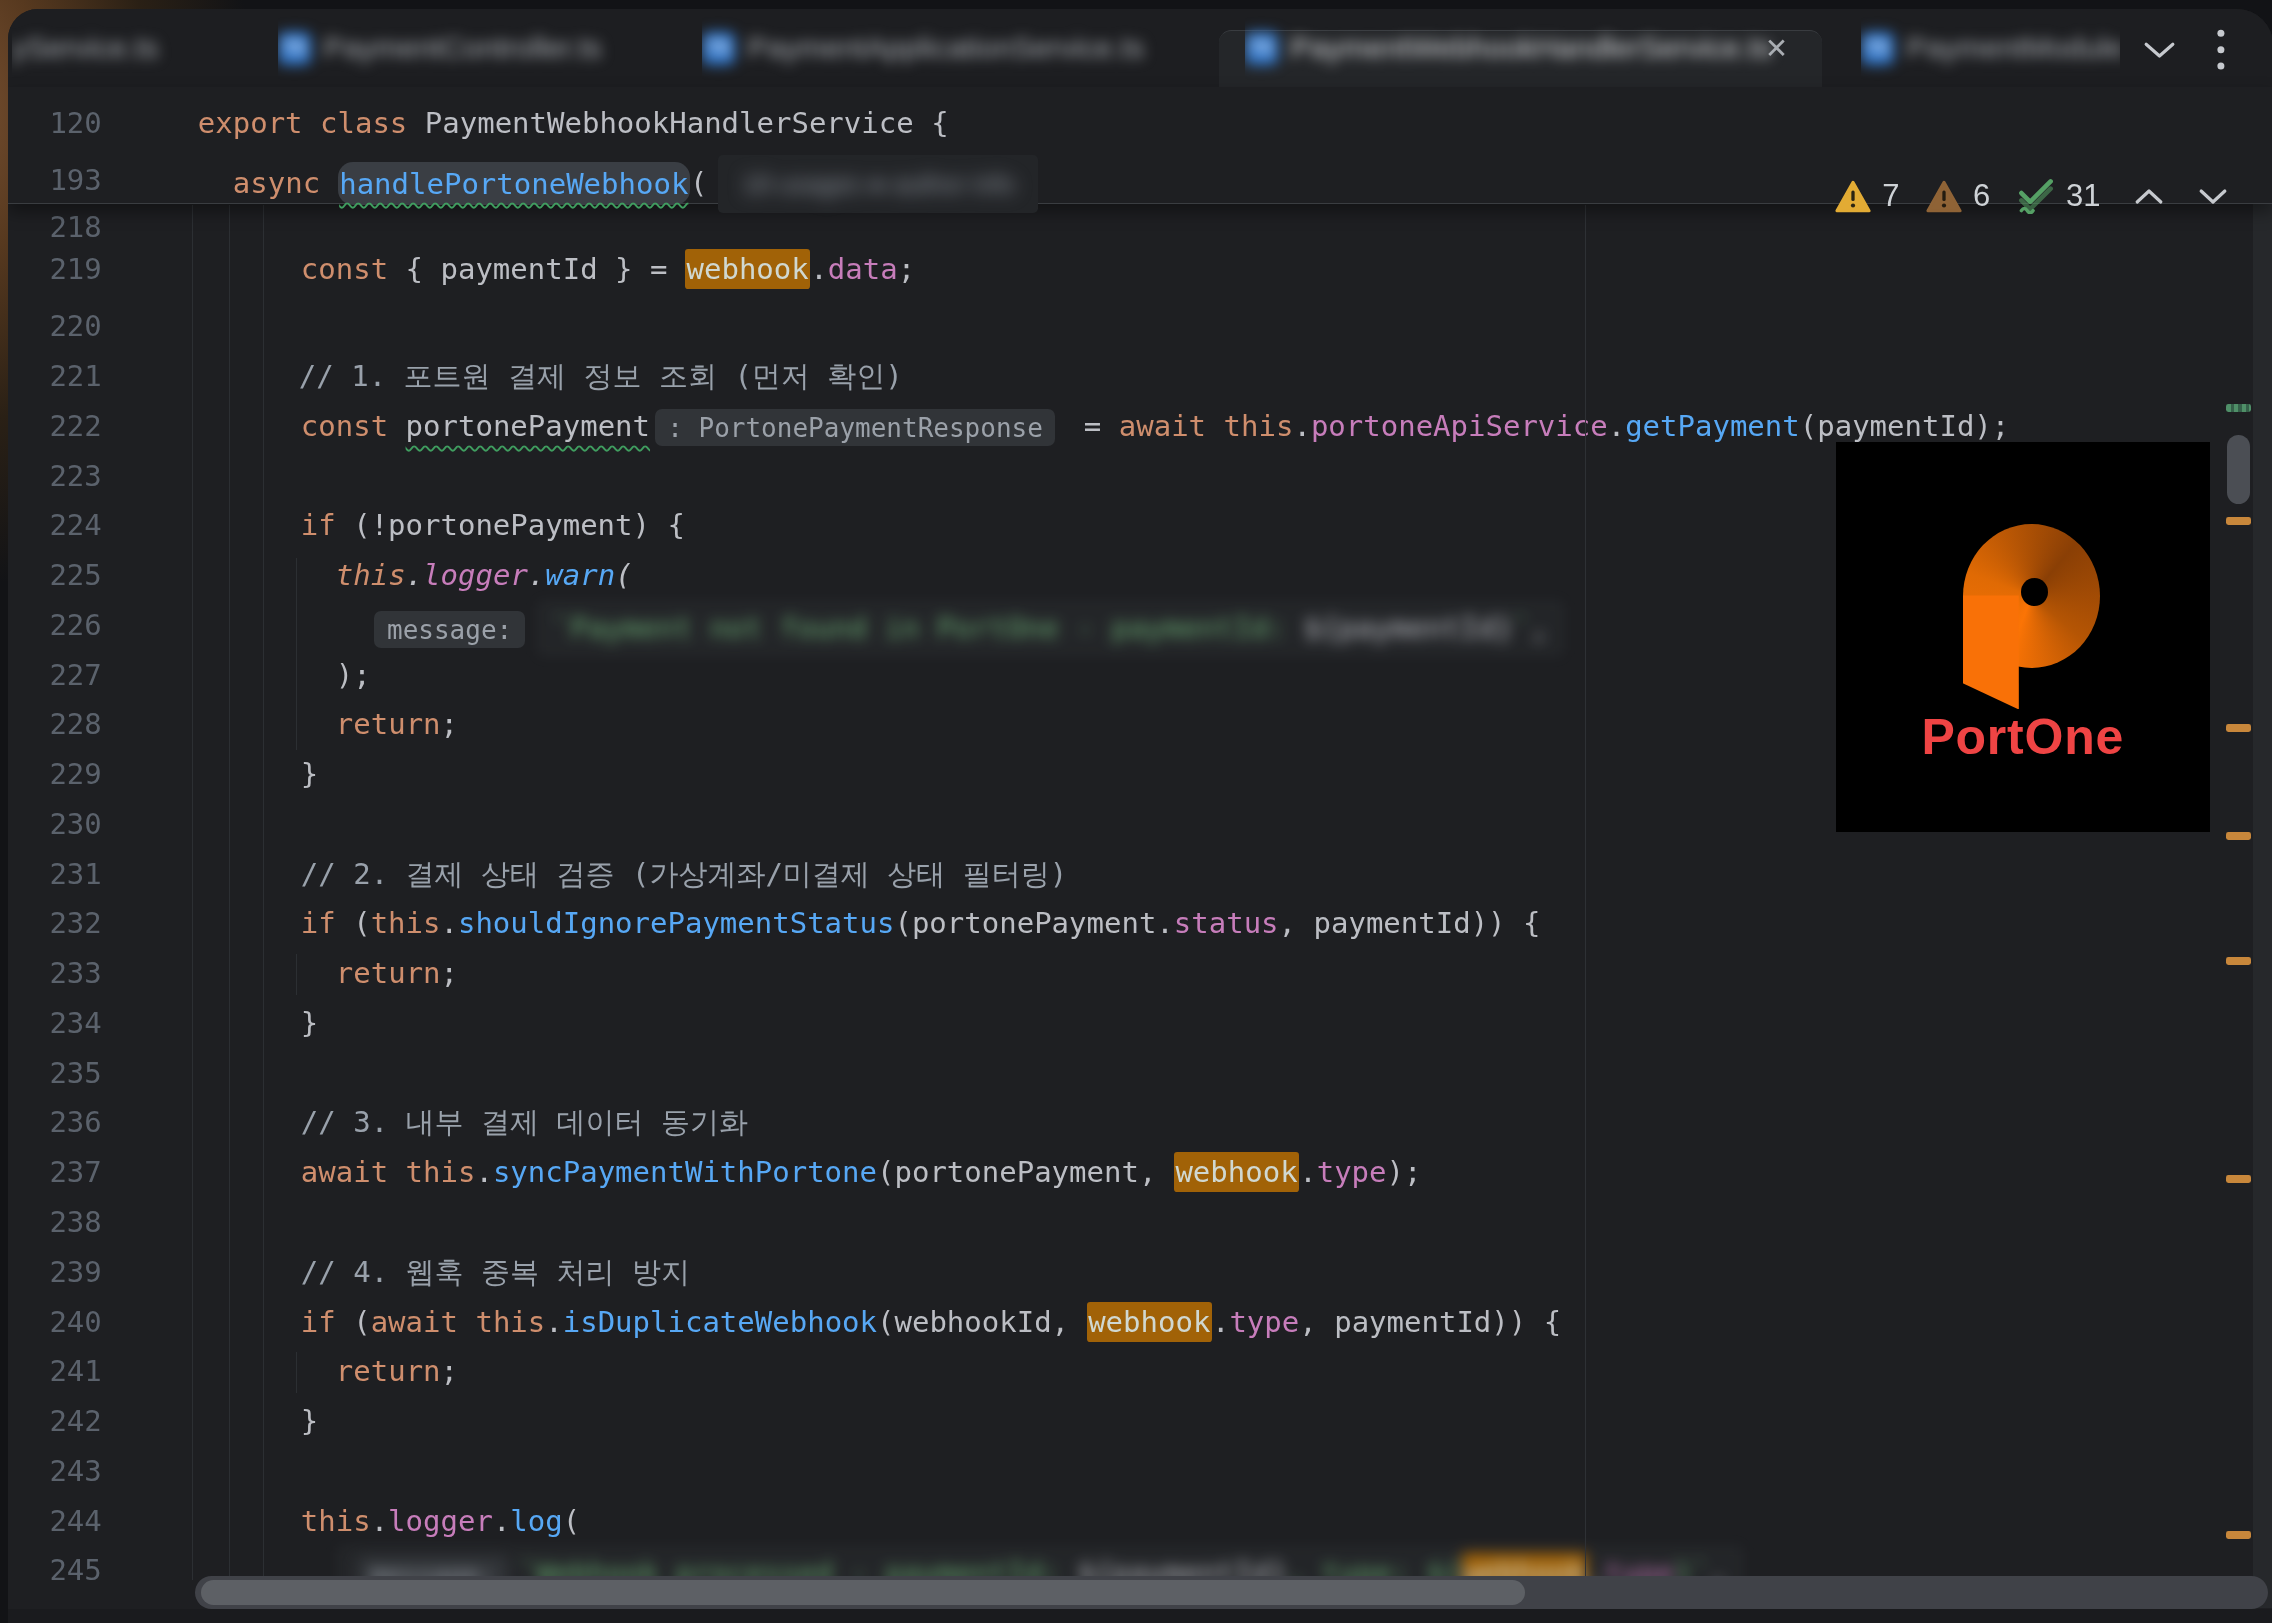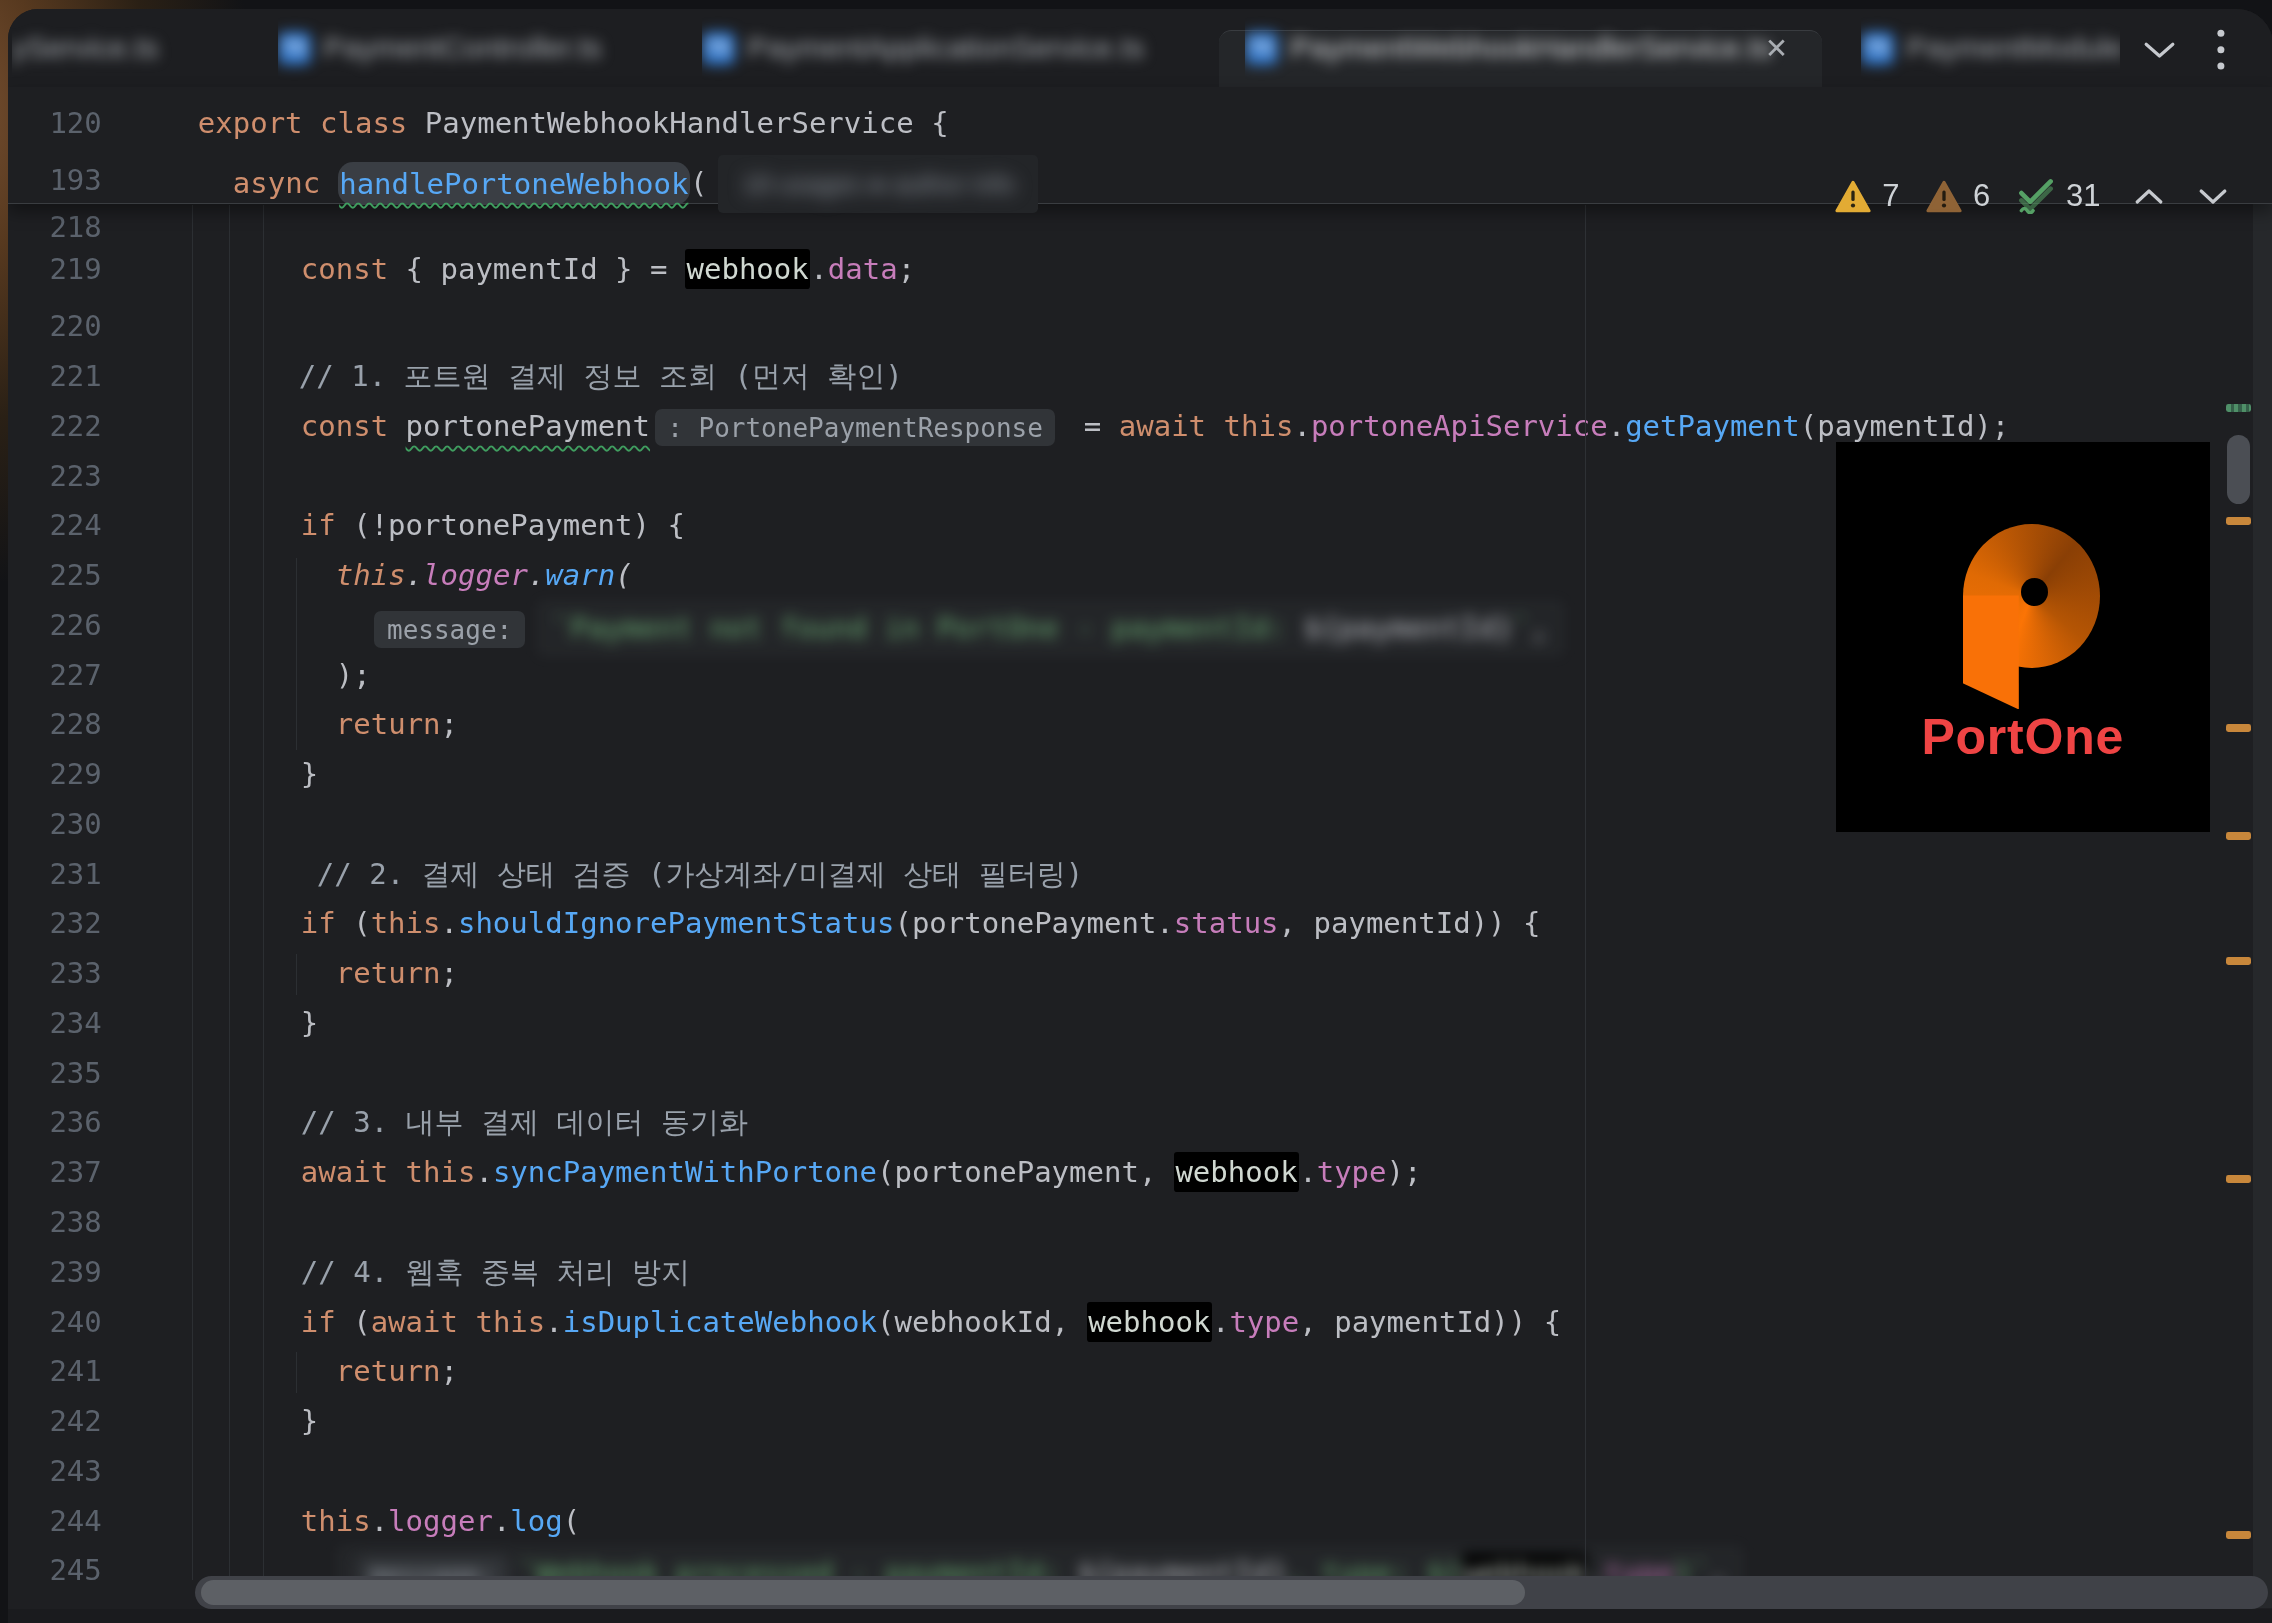--- a/index.html
+++ b/index.html
@@ -25,21 +25,21 @@
   
   .sticky{position:absolute;left:0;top:78px;right:0;height:116px;background:#1e1f22;
           border-bottom:1.6px solid #3a3d41;box-shadow:0 7.8px 15.7px rgba(0,0,0,.38);z-index:5;}
   
   .codefont{font-family:"DejaVu Sans Mono","DejaVu Sans",monospace;font-size:29px;}
   .cline{position:absolute;left:0;right:0;height:50px;line-height:50px;white-space:nowrap;}
   .lnum{position:absolute;left:0;width:94px;text-align:right;color:#5b626c;}
   .lcode{position:absolute;}
   .tk-kw{color:#cf8e6d}.tk-d{color:#bcbec4}.tk-fn{color:#57a8f5}.tk-prop{color:#c77dbb}
   .tk-cm{color:#99a1ab}.tk-str{color:#6aab73}
-  .tk-match{background:#000000;color:#d0d8d1;border-radius:3.1px;padding:3.1px 1.6px;}
+  .tk-match{background:#a16207;color:#d0d8d1;border-radius:3.1px;padding:3.1px 1.6px;}
   .tk-sq{color:#bcbec4;text-decoration:underline wavy #3f9e5f 2.4px;text-underline-offset:8.6px;text-decoration-skip-ink:none;}
   .tk-fnhl{color:#57a8f5;background:#3a3e44;border-radius:15px;padding:4.7px 1.6px;
            text-decoration:underline wavy #3f9e5f 2.4px;text-underline-offset:8.6px;text-decoration-skip-ink:none;}
   .tk-pill{background:#313438;color:#9ba1a9;font-size:26px;border-radius:7px;padding:3.9px 12.5px;margin:0 11px 0 4.7px;}
   .tk-hint{color:#8d939c;font-size:26px;font-family:"Liberation Sans",sans-serif;}
   .blurband{display:inline-block;filter:blur(7px);background:rgba(205,215,225,.035);border-radius:6.3px;padding:3.1px 17px;}
   .hintband{display:inline-block;background:#232528;border-radius:4.7px;padding:3.1px 23.5px;margin-left:11px;}
   .hintband>span{display:inline-block;filter:blur(8.6px);}
   .guide{position:absolute;width:1.6px;background:#2c2f33;}
   .stripe-mark{position:absolute;left:2218px;width:25px;height:7.8px;border-radius:2.4px;}
@@ -229,21 +229,21 @@
         <div class="cline" style="top: 740px;">
           <span class="lnum">229</span>
           <span class="lcode" style="left: 293px; padding-left: 0px;"><span class="tk-d">}</span></span>
         </div>
         <div class="cline" style="top: 790px;">
           <span class="lnum">230</span>
           <span class="lcode" style="left: 293px; padding-left: 0px;"></span>
         </div>
         <div class="cline" style="top: 840px;">
           <span class="lnum">231</span>
-          <span class="lcode" style="left: 293px; padding-left: 0px; margin-left: 16px;"><span class="tk-cm">// 2. 결제 상태 검증 (가상계좌/미결제 상태 필터링)</span></span>
+          <span class="lcode" style="left: 293px; padding-left: 0px;"><span class="tk-cm">// 2. 결제 상태 검증 (가상계좌/미결제 상태 필터링)</span></span>
         </div>
         <div class="cline" style="top: 889px;">
           <span class="lnum">232</span>
           <span class="lcode" style="left: 293px; padding-left: 0px;"><span class="tk-kw">if</span><span class="tk-d"> (</span><span class="tk-kw">this</span><span class="tk-d">.</span><span class="tk-fn">shouldIgnorePaymentStatus</span><span class="tk-d">(portonePayment.</span><span class="tk-prop">status</span><span class="tk-d">, paymentId)) {</span></span>
         </div>
         <div class="cline" style="top: 939px;">
           <span class="lnum">233</span>
           <span class="lcode" style="left: 293px; padding-left: 35px;"><span class="tk-kw">return</span><span class="tk-d">;</span></span>
         </div>
         <div class="cline" style="top: 989px;">

